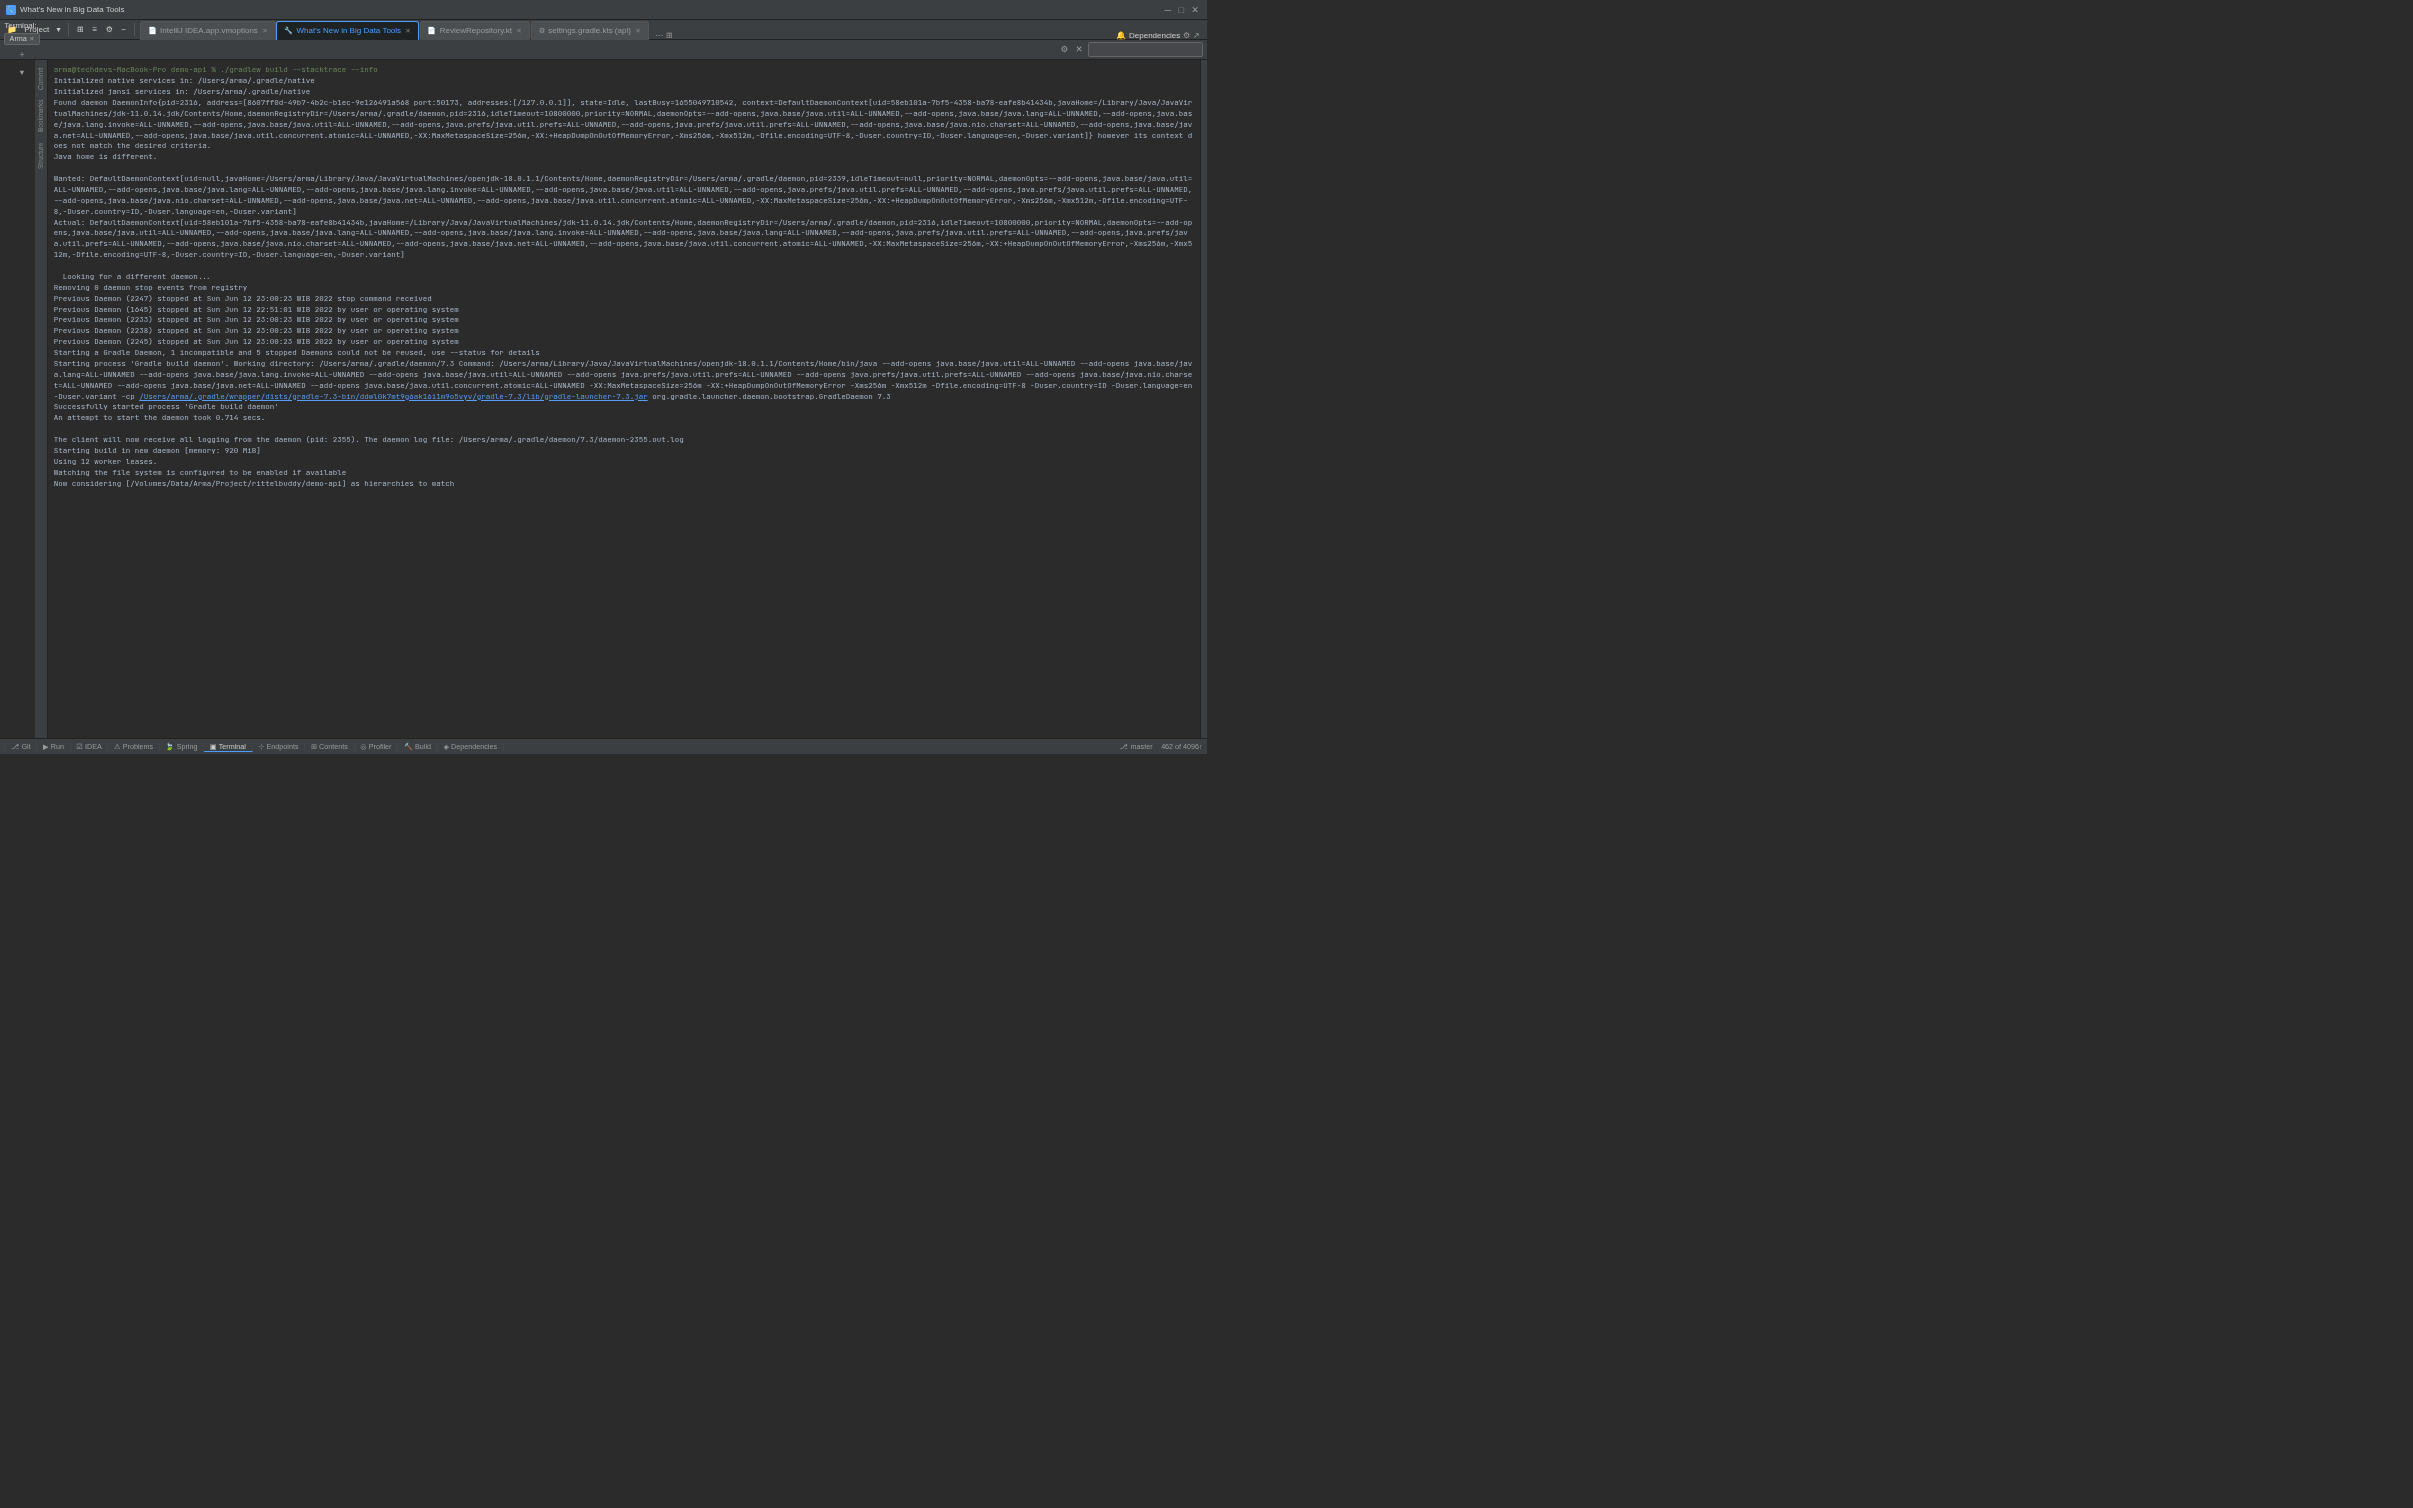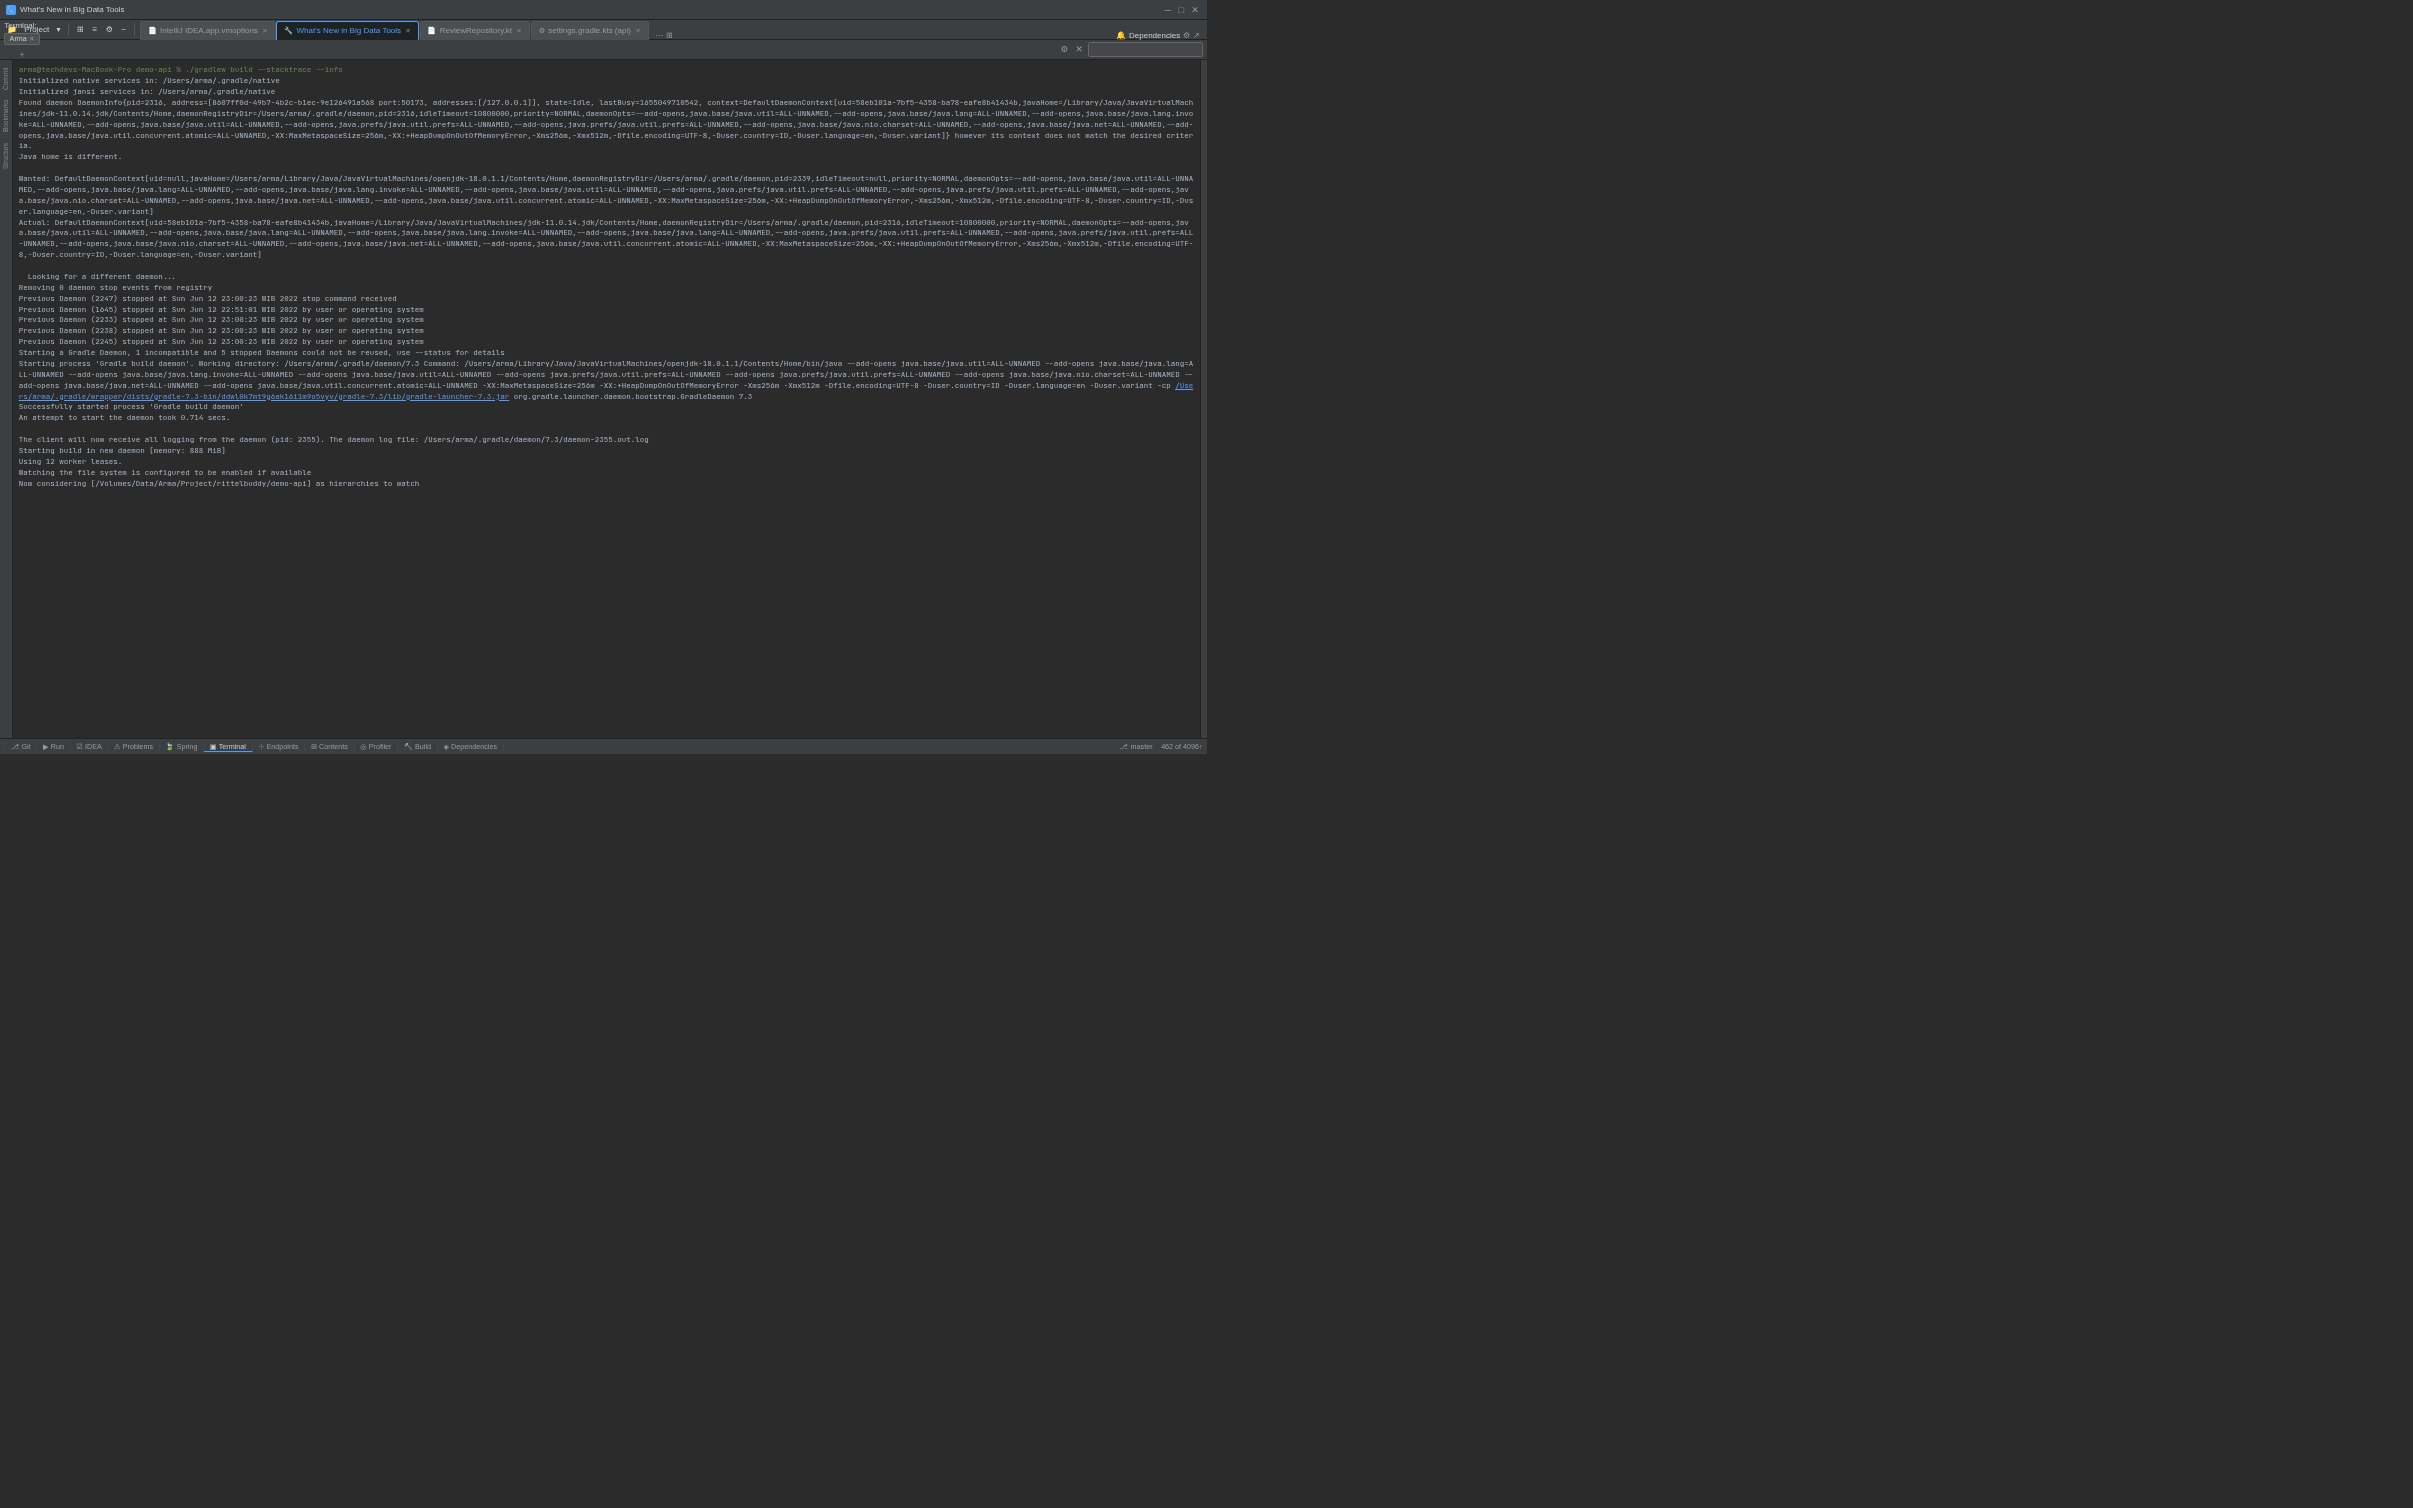--- a/index.html
+++ b/index.html
@@ -131,20 +131,21 @@
       padding: 0 4.3px;
       color: #ccc;
       font-size: 7.2px;
     }
 
     
     .main-area {
       display: flex;
       flex: 1;
       overflow: hidden;
+      margin-left: 35px;
     }
 
     
     .left-sidebar {
       width: 13px;
       background: #3c3f41;
       border-right: 0.7px solid #222;
       display: flex;
       flex-direction: column;
       align-items: center;
@@ -315,21 +316,21 @@
       <div style="word-break: break-all; white-space: pre-wrap; color: rgb(169, 183, 198);">Previous Daemon (1645) stopped at Sun Jun 12 22:51:01 WIB 2022 by user or operating system</div>
       <div style="word-break: break-all; white-space: pre-wrap; color: rgb(169, 183, 198);">Previous Daemon (2233) stopped at Sun Jun 12 23:00:23 WIB 2022 by user or operating system</div>
       <div style="word-break: break-all; white-space: pre-wrap; color: rgb(169, 183, 198);">Previous Daemon (2238) stopped at Sun Jun 12 23:00:23 WIB 2022 by user or operating system</div>
       <div style="word-break: break-all; white-space: pre-wrap; color: rgb(169, 183, 198);">Previous Daemon (2245) stopped at Sun Jun 12 23:00:23 WIB 2022 by user or operating system</div>
       <div style="word-break: break-all; white-space: pre-wrap; color: rgb(169, 183, 198);">Starting a Gradle Daemon, 1 incompatible and 5 stopped Daemons could not be reused, use --status for details</div>
       <div style="word-break: break-all; white-space: pre-wrap; color: rgb(169, 183, 198);">Starting process 'Gradle build daemon'. Working directory: /Users/arma/.gradle/daemon/7.3 Command: /Users/arma/Library/Java/JavaVirtualMachines/openjdk-18.0.1.1/Contents/Home/bin/java --add-opens java.base/java.util=ALL-UNNAMED --add-opens java.base/java.lang=ALL-UNNAMED --add-opens java.base/java.lang.invoke=ALL-UNNAMED --add-opens java.base/java.util=ALL-UNNAMED --add-opens java.prefs/java.util.prefs=ALL-UNNAMED --add-opens java.prefs/java.util.prefs=ALL-UNNAMED --add-opens java.base/java.nio.charset=ALL-UNNAMED --add-opens java.base/java.net=ALL-UNNAMED --add-opens java.base/java.util.concurrent.atomic=ALL-UNNAMED -XX:MaxMetaspaceSize=256m -XX:+HeapDumpOnOutOfMemoryError -Xms256m -Xmx512m -Dfile.encoding=UTF-8 -Duser.country=ID -Duser.language=en -Duser.variant -cp <span class="link-text">/Users/arma/.gradle/wrapper/dists/gradle-7.3-bin/ddwl0k7mt9g6ak16i1m9o5vyv/gradle-7.3/lib/gradle-launcher-7.3.jar</span> org.gradle.launcher.daemon.bootstrap.GradleDaemon 7.3</div>
       <div style="word-break: break-all; white-space: pre-wrap; color: rgb(169, 183, 198);">Successfully started process 'Gradle build daemon'</div>
       <div style="word-break: break-all; white-space: pre-wrap; color: rgb(169, 183, 198);">An attempt to start the daemon took 0.714 secs.</div>
       <div style="word-break: break-all; white-space: pre-wrap; color: rgb(169, 183, 198);">&nbsp;</div>
       <div style="word-break: break-all; white-space: pre-wrap; color: rgb(169, 183, 198);">The client will now receive all logging from the daemon (pid: 2355). The daemon log file: /Users/arma/.gradle/daemon/7.3/daemon-2355.out.log</div>
-      <div style="word-break: break-all; white-space: pre-wrap; color: rgb(169, 183, 198);">Starting build in new daemon [memory: 888 MiB]</div>
+      <div style="word-break: break-all; white-space: pre-wrap; color: rgb(169, 183, 198);">Starting build in new daemon [memory: 920 MiB]</div>
       <div style="word-break: break-all; white-space: pre-wrap; color: rgb(169, 183, 198);">Using 12 worker leases.</div>
       <div style="word-break: break-all; white-space: pre-wrap; color: rgb(169, 183, 198);">Watching the file system is configured to be enabled if available</div>
       <div style="word-break: break-all; white-space: pre-wrap; color: rgb(169, 183, 198);">Now considering [/Volumes/Data/Arma/Project/rittelbuddy/demo-api] as hierarchies to watch</div>
     </div>
 
   <div class="right-scrollbar"></div>
 </div>
 
 <div class="status-bar">
   <div id="bottom-tabs-container" style="display:flex; align-items:center; gap:0;">

